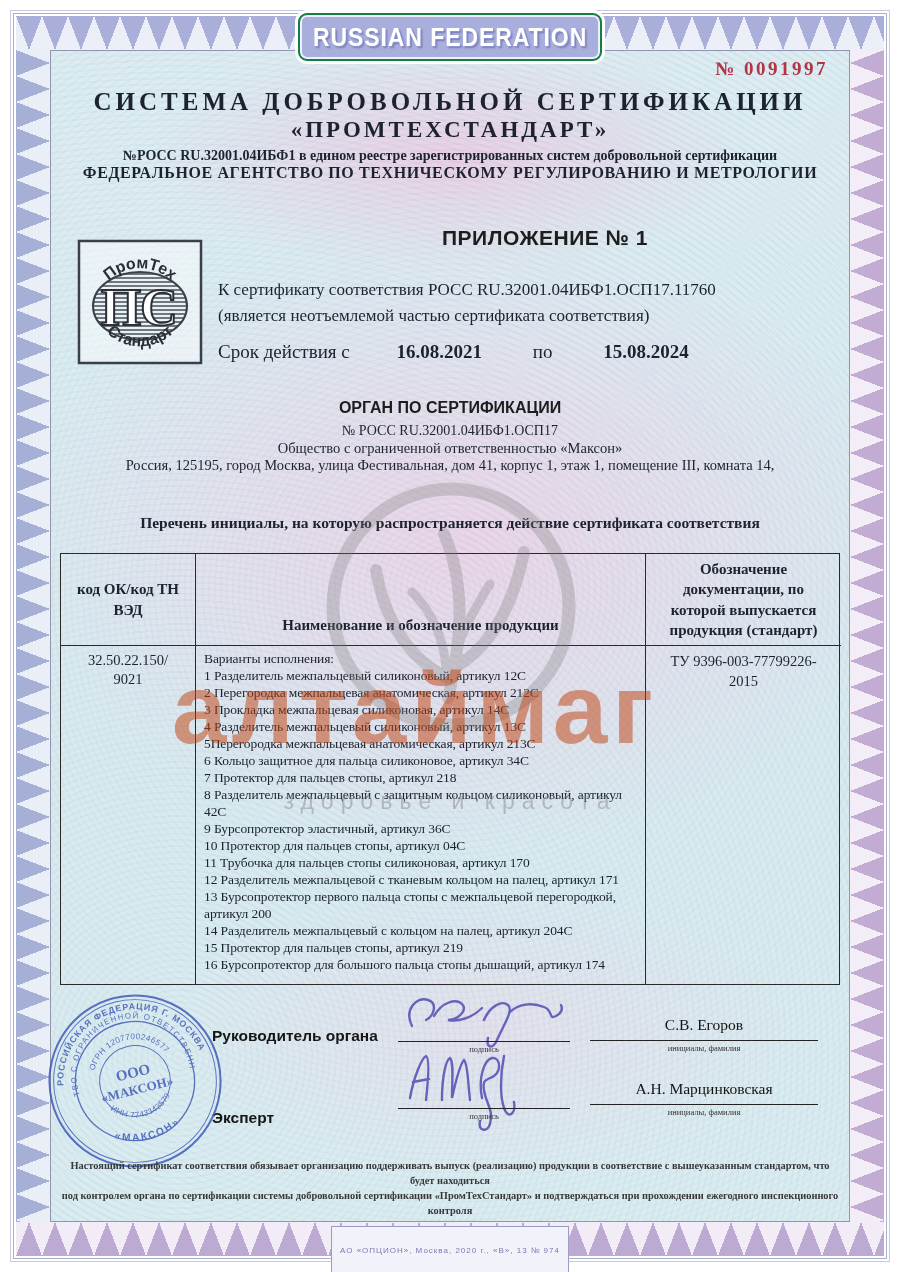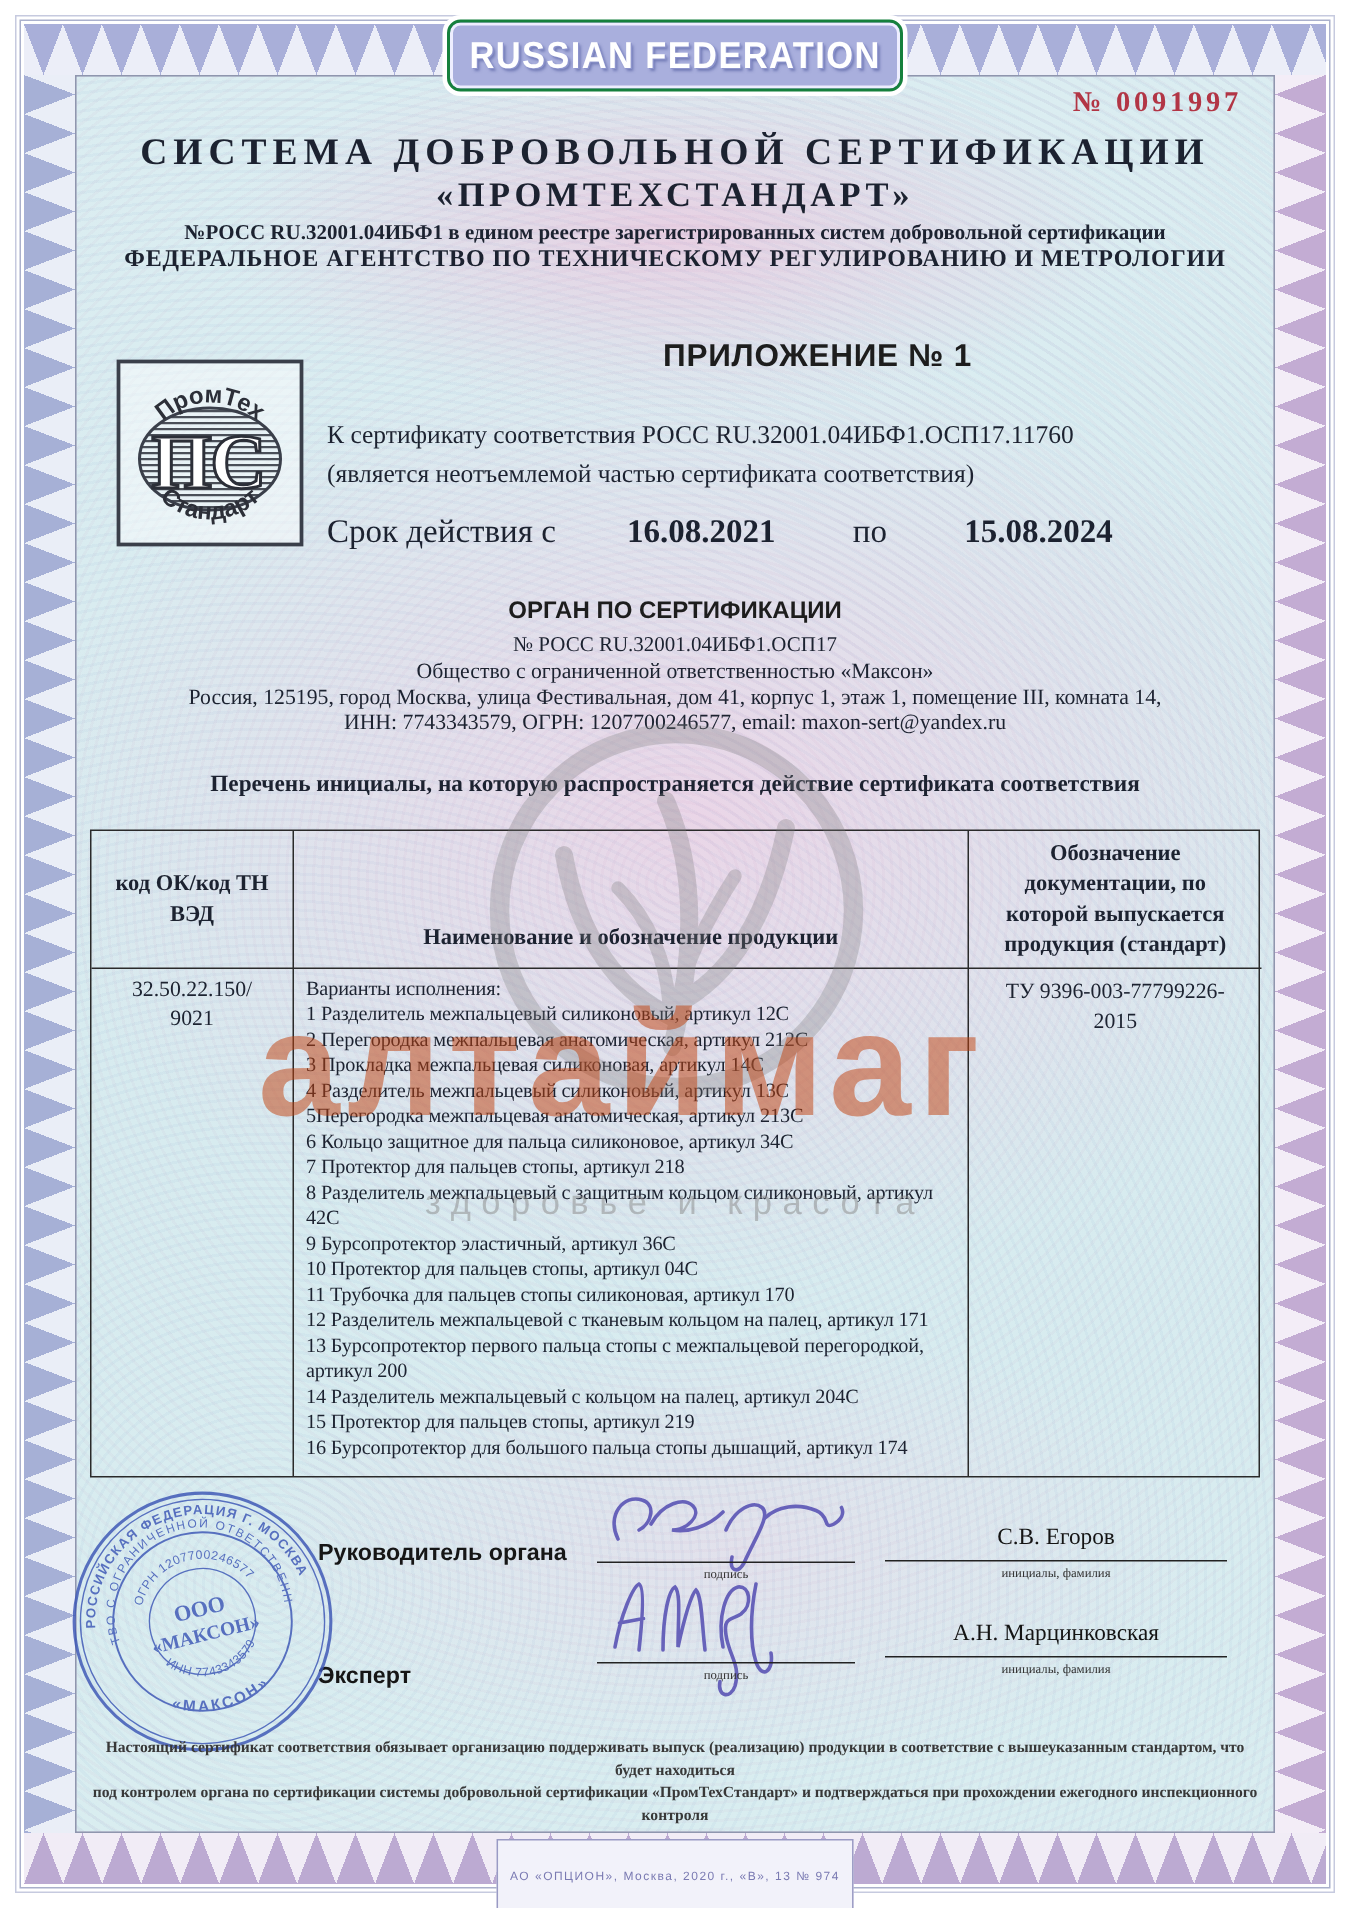--- a/index.html
+++ b/index.html
@@ -47,21 +47,21 @@
   .title2{top:117px;font-size:23px;font-weight:bold;letter-spacing:3px;}
   .registry{top:148px;font-size:14px;font-weight:bold;}
   .agency{top:164px;font-size:16px;font-weight:bold;letter-spacing:.6px;}
   .annex-title{top:226px;padding-left:190px;font-family:"Liberation Sans",sans-serif;
     font-weight:bold;font-size:21px;letter-spacing:.5px;color:#1d1d1d;}
 
   .logo{position:absolute;left:74px;top:236px;width:132px;height:132px;}
 
   .cert-line{position:absolute;left:218px;top:280px;font-size:17px;}
   .note-line{position:absolute;left:218px;top:306px;font-size:17px;}
-  .validity{position:absolute;left:218px;top:341px;font-size:22px;}
+  .validity{position:absolute;left:218px;top:341px;font-size:19px;}
   .validity .v-date{font-weight:600;}
   .gap42{margin-left:42px;} .gap46{margin-left:46px;}
 
   .org-title{top:399px;font-family:"Liberation Sans",sans-serif;font-weight:bold;font-size:16px;color:#1d1d1d;}
   .org-number{top:423px;font-size:14px;}
   .org-name{top:440px;font-size:14.5px;}
   .org-address{top:457px;font-size:14.5px;}
   .org-contacts{top:474px;font-size:14.5px;}
   .products-caption{top:514px;font-size:15.5px;font-weight:bold;}
 
@@ -159,21 +159,20 @@
     <span>Срок действия с</span>
     <span class="v-date gap42">16.08.2021</span>
     <span class="gap46">по</span>
     <span class="v-date gap46">15.08.2024</span>
   </div>
 
   <div class="t-center org-title">ОРГАН ПО СЕРТИФИКАЦИИ</div>
   <div class="t-center org-number">№ РОСС RU.32001.04ИБФ1.ОСП17</div>
   <div class="t-center org-name">Общество с ограниченной ответственностью «Максон»</div>
   <div class="t-center org-address">Россия, 125195, город Москва, улица Фестивальная, дом 41, корпус 1, этаж 1, помещение III, комната 14,</div>
-  <div class="t-center org-contacts">ИНН: 7743343579, ОГРН: 1207700246577, email: maxon-sert@yandex.ru</div>
 
   <div class="t-center products-caption">Перечень инициалы, на которую распространяется действие сертификата соответствия</div>
 
   <div class="ptable">
     <div class="th th-mid">код ОК/код ТН ВЭД</div>
     <div class="th th-end">Наименование и обозначение продукции</div>
     <div class="th th-mid">Обозначение документации, по которой выпускается продукция (стандарт)</div>
     <div class="cell-code">
       <div>32.50.22.150/</div>
       <div>9021</div>

